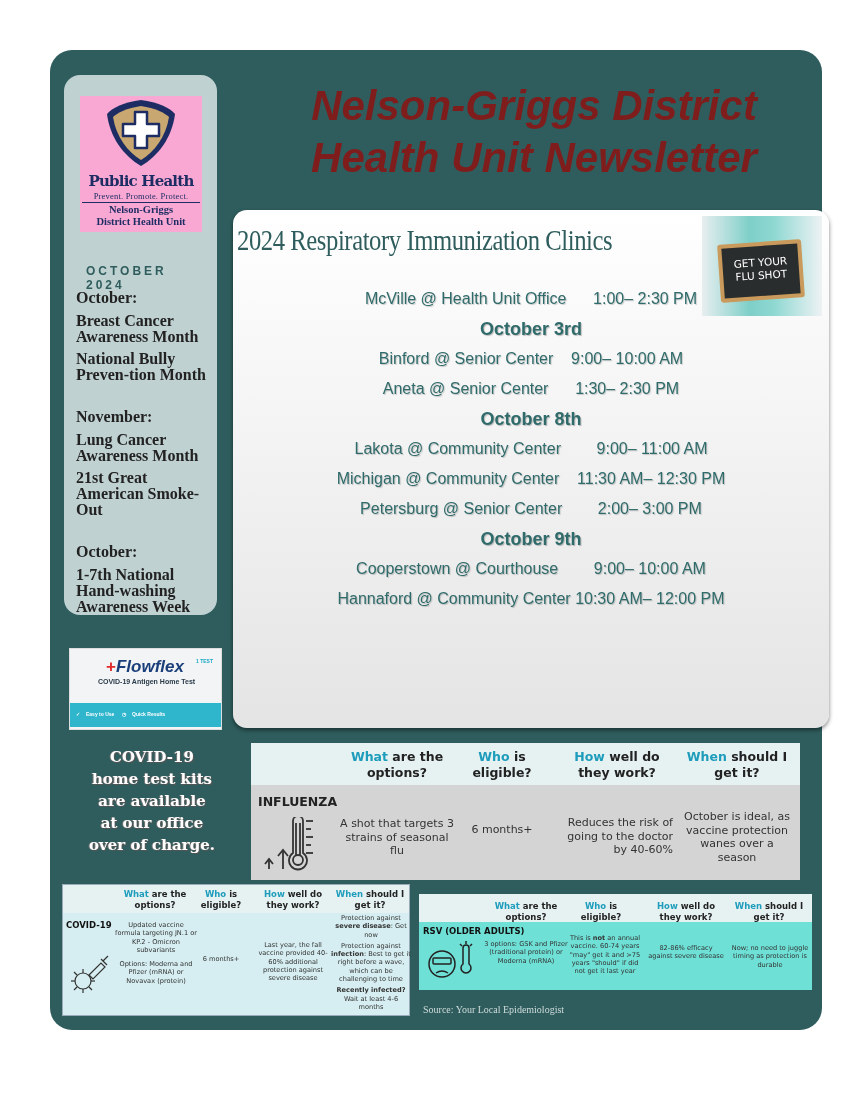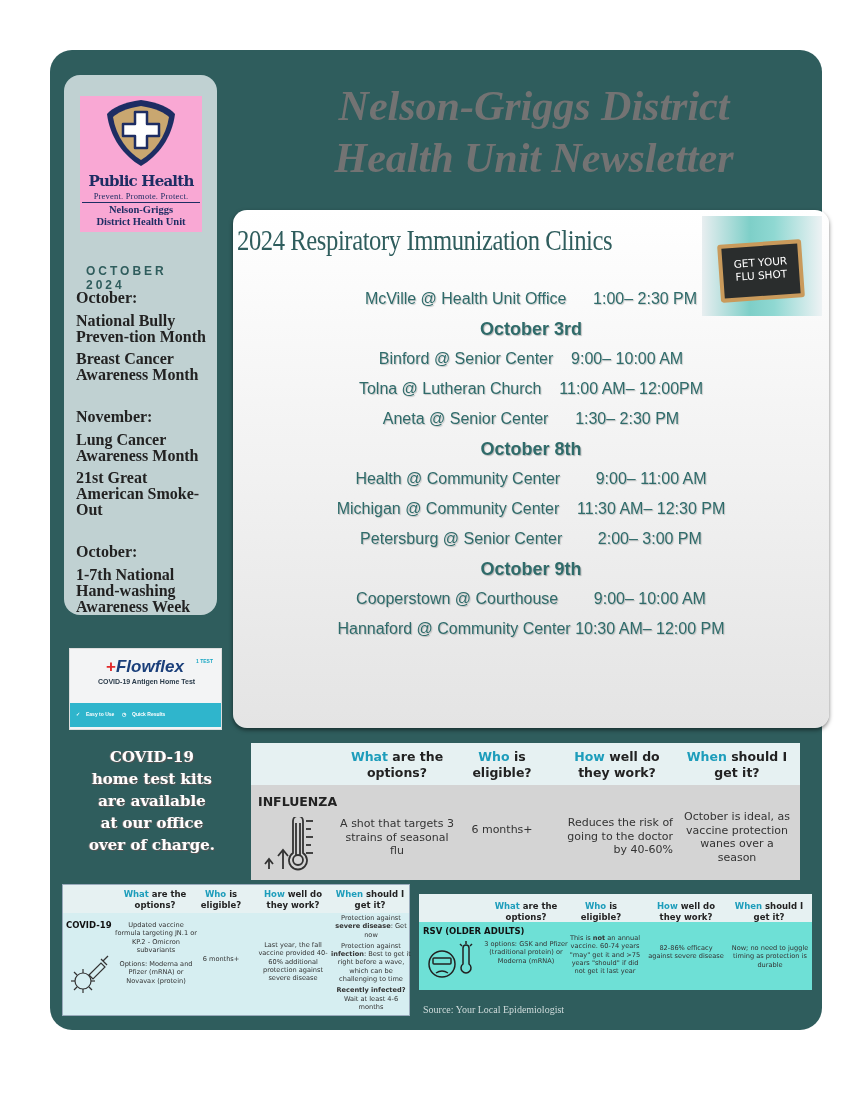--- a/index.html
+++ b/index.html
@@ -60,21 +60,21 @@
 
   .kits-msg {
     position: absolute; left: 62px; top: 746px; width: 180px; text-align: center;
     font-family: "DejaVu Serif", serif; font-weight: bold; color: #ffffff; font-size: 15px; line-height: 22px;
     text-shadow: 1px 1px 0 #555, -1px 0 0 #777;
   }
 
   
   .title {
     position: absolute; left: 244px; top: 80px; width: 580px; text-align: center;
-    font-family: Liberation Serif, serif; font-weight: bold; font-style: italic; color: #737373;
+    font-family: Liberation Sans, sans-serif; font-weight: bold; font-style: italic; color: #7f1d1d;
     font-size: 42px; line-height: 52px;
   }
 
   
   .clinics {
     position: absolute; left: 233px; top: 210px; width: 596px; height: 518px;
     background: linear-gradient(#ffffff, #e4e4e4); border-radius: 14px;
     box-shadow: 0 2px 4px rgba(0,0,0,0.5);
   }
   .clinics-title {
@@ -147,22 +147,22 @@
   <div class="logo-unit">
     <div>Nelson-Griggs</div>
     <div>District Health Unit</div>
   </div>
 </div>
 
 <div class="month-heading">OCTOBER 2024</div>
 
 <div class="events">
   <p class="month-label">October:</p>
+  <p>Breast Cancer Awareness Month</p>
   <p>National Bully Preven-tion Month</p>
-  <p>Breast Cancer Awareness Month</p>
   <div class="gap"></div>
   <p class="month-label">November:</p>
   <p>Lung Cancer Awareness Month</p>
   <p>21st Great American Smoke-Out</p>
   <div class="gap"></div>
   <p class="month-label">October:</p>
   <p>1-7th National Hand-washing Awareness Week</p>
 </div>
 
 <div class="testkit">
@@ -197,25 +197,24 @@
     <div>GET YOUR</div>
     <div>FLU SHOT</div>
   </div>
 </div>
 
 <div class="schedule">
   <div class="slot"><span>McVille @ Health Unit Office</span>      <span>1:00– 2:30 PM</span></div>
 
   <div class="date-head">October 3rd</div>
   <div class="slot"><span>Binford @ Senior Center</span>    <span>9:00– 10:00 AM</span></div>
-  <div class="slot"><span>Tolna @ Lutheran Church</span>    <span>11:00 AM– 12:00PM</span></div>
   <div class="slot"><span>Aneta @ Senior Center</span>      <span>1:30– 2:30 PM</span></div>
 
   <div class="date-head">October 8th</div>
-  <div class="slot"><span>Health @ Community Center</span>        <span>9:00– 11:00 AM</span></div>
+  <div class="slot"><span>Lakota @ Community Center</span>        <span>9:00– 11:00 AM</span></div>
   <div class="slot"><span>Michigan @ Community Center</span>    <span>11:30 AM– 12:30 PM</span></div>
   <div class="slot"><span>Petersburg @ Senior Center</span>        <span>2:00– 3:00 PM</span></div>
 
   <div class="date-head">October 9th</div>
   <div class="slot"><span>Cooperstown @ Courthouse</span>        <span>9:00– 10:00 AM</span></div>
   <div class="slot"><span>Hannaford @ Community Center</span> <span>10:30 AM– 12:00 PM</span></div>
 </div>
 
 <div class="flu-table">
   <div class="flu-head">

